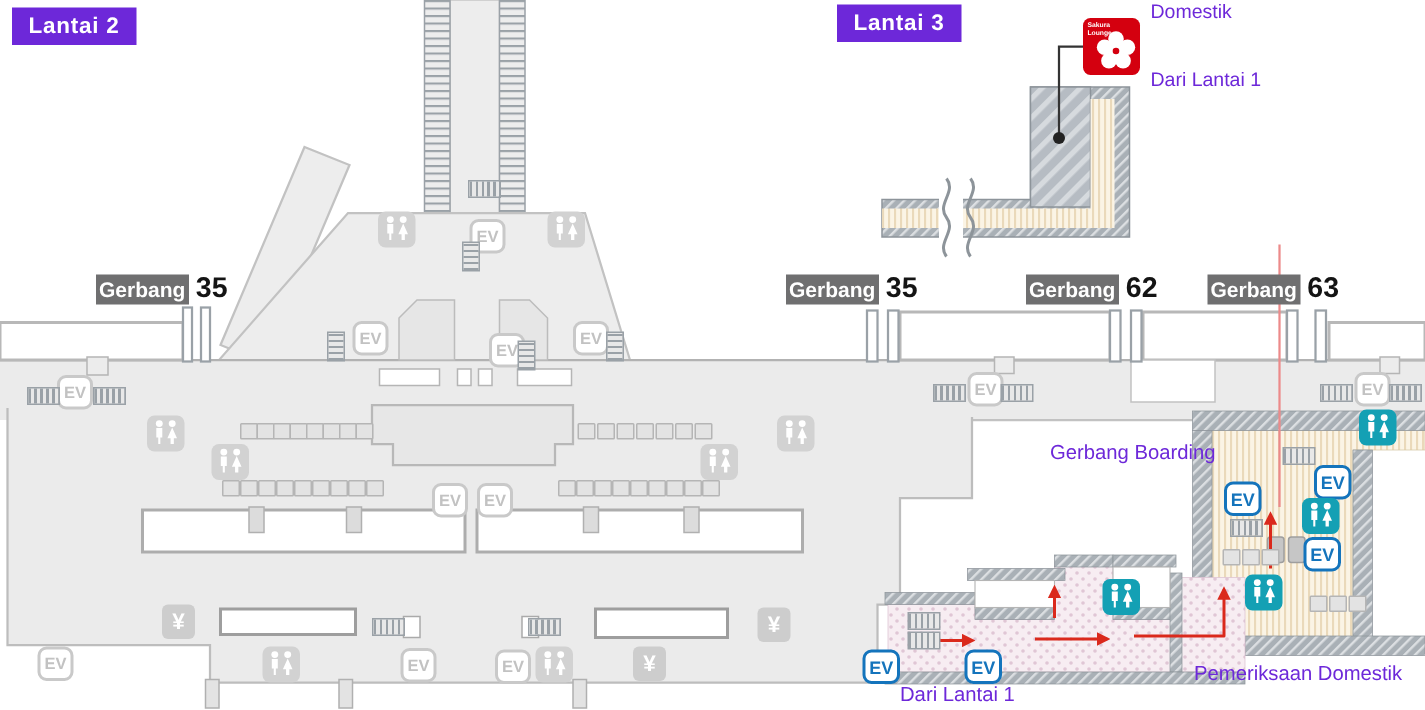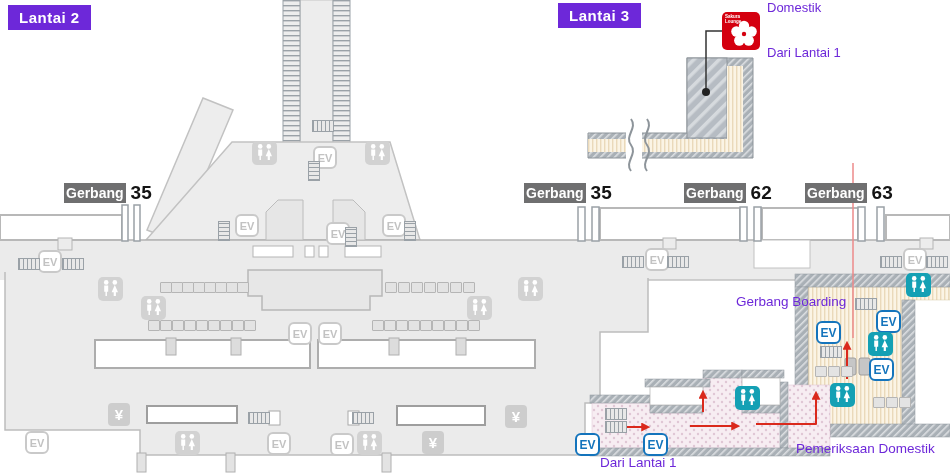--- a/index.html
+++ b/index.html
@@ -397,16 +397,16 @@
       <circle cx="19.7" cy="21.5" r="5.2" fill="#fff"></circle>
       <circle cx="10.3" cy="21.5" r="5.2" fill="#fff"></circle>
       <circle cx="7.4" cy="12.5" r="5.2" fill="#fff"></circle>
       <circle cx="15" cy="15" r="2.2" fill="#d4000f"></circle>
     </svg>
   </div>
 
   <div class="txt" style="left:767px;top:45px;font-size:13px">Dari Lantai 1</div>
 
 
-  <div class="txt" style="left:736px;top:294px">Gerbang Boarding</div>
+  <div class="txt" style="left:700px;top:294px">Gerbang Boarding</div>
   <div class="txt" style="left:796px;top:441px">Pemeriksaan Domestik</div>
   <div class="txt" style="left:600px;top:455px">Dari Lantai 1</div>
 </div>
 
 </body></html>

